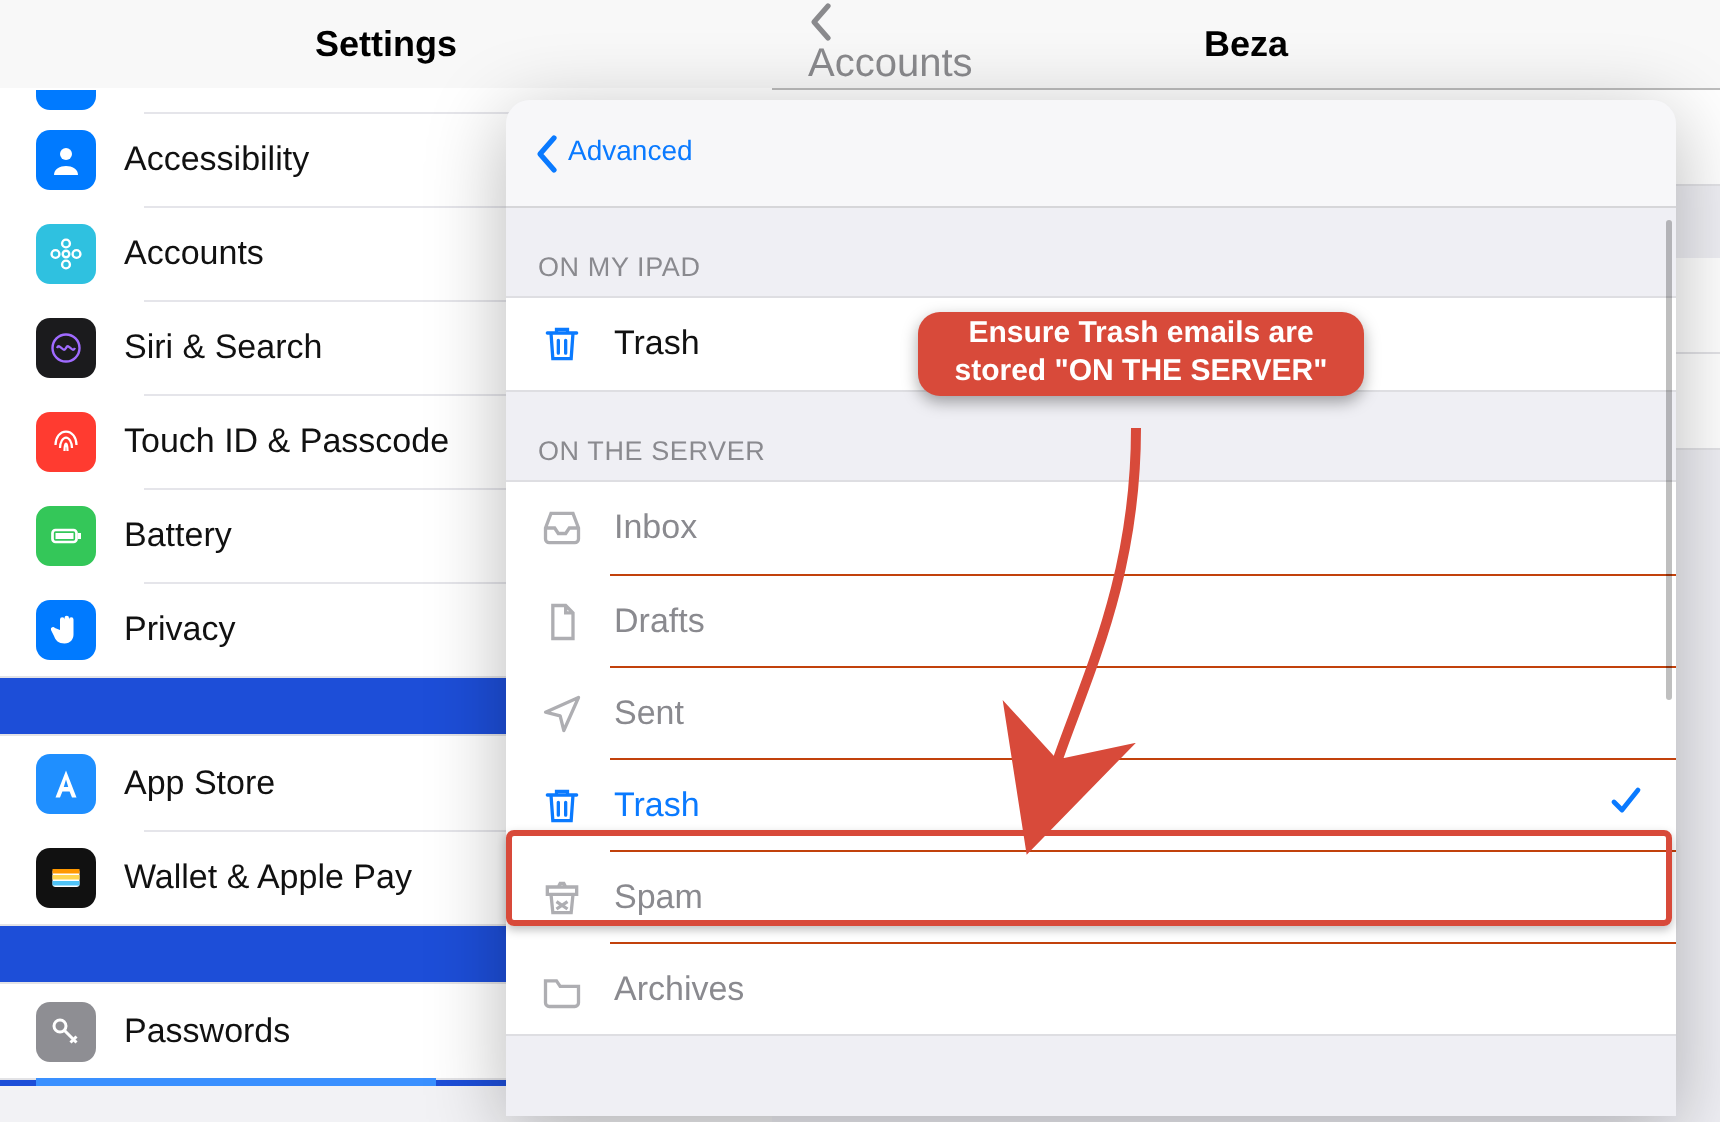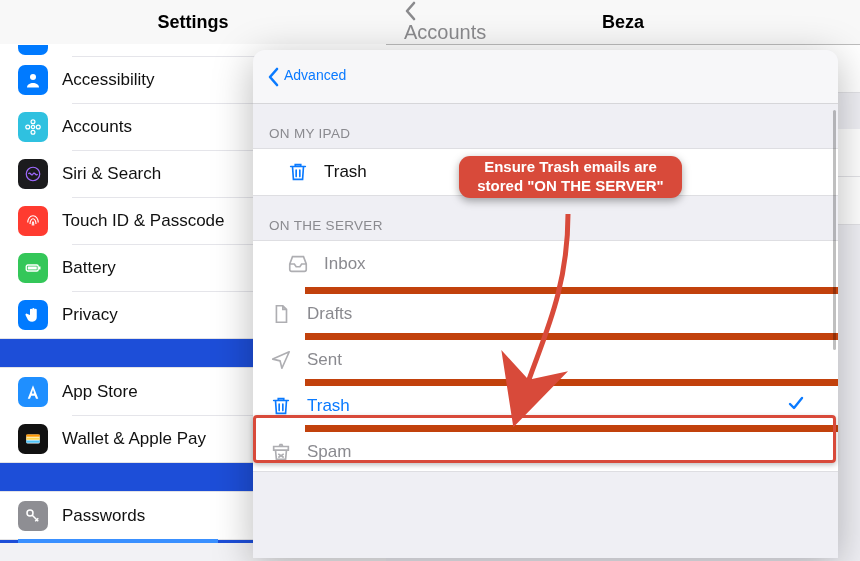--- a/index.html
+++ b/index.html
@@ -40,22 +40,22 @@
 
   
   .modal { position: absolute; left: 253px; top: 50px; width: 585px; height: 508px; background: #efeff4; border-radius: 12px 12px 0 0; box-shadow: 0 8px 40px rgba(0,0,0,0.28); overflow: hidden; }
   .m-header { height: 54px; display: flex; align-items: center; padding: 0 14px; background: #f7f7f9; border-bottom: 1px solid #d6d6d9; }
   .m-back { display: flex; align-items: flex-start; color: #0a7aff; font-size: 14px; }
   .m-back svg { width: 12px; height: 20px; margin-right: 5px; }
 
   .m-scroll { height: calc(100% - 54px); overflow: hidden; position: relative; }
   .sect-label { font-size: 13.5px; color: #8a8a8f; padding: 22px 16px 7px 16px; letter-spacing: 0.3px; }
   .m-group { background: #fff; border-top: 1px solid #dedee2; border-bottom: 1px solid #dedee2; }
-  .m-row { display: flex; align-items: center; height: 46px; padding: 0 33px; font-size: 17px; color: #8a8a8f; }
-  .m-row + .m-row { border-top: 7px solid #c2410c; margin-left: 52px; padding-left: 0; }
+  .m-row { display: flex; align-items: center; height: 46px; padding: 0 16px; font-size: 17px; color: #8a8a8f; }
+  .m-row + .m-row { border-top: 1px solid #c2410c; margin-left: 52px; padding-left: 0; }
   .m-row + .m-row .m-icon { margin-left: -36px; }
   .m-icon { width: 24px; height: 24px; margin-right: 14px; display: flex; align-items: center; justify-content: center; color: #aeaeb2; }
   .m-icon svg { width: 22px; height: 22px; }
   .m-row.active { color: #0a7aff; }
   .m-row.active .m-icon { color: #0a7aff; }
   .m-check { margin-left: auto; color: #0a7aff; }
   .m-check svg { width: 18px; height: 18px; }
 
   .scrollbar { position: absolute; right: 2px; top: 6px; width: 3px; height: 240px; background: rgba(0,0,0,0.25); border-radius: 2px; }
 
@@ -312,20 +312,28 @@
               <use href="#sym-check"></use>
             </svg></span>
       </div>
       <div class="m-row">
         <span class="m-icon">
             <svg>
               <use href="#sym-spam"></use>
             </svg>
           </span>
         <span>Spam</span>
+      </div>
+      <div class="m-row">
+        <span class="m-icon">
+            <svg>
+              <use href="#sym-folder"></use>
+            </svg>
+          </span>
+        <span>Archives</span>
       </div>
     </div>
 
     <div class="scrollbar"></div>
   </div>
 </div>
 
 <div class="hl-box"></div>
 <div class="callout">
   <span>Ensure Trash emails are stored "ON THE SERVER"</span>

